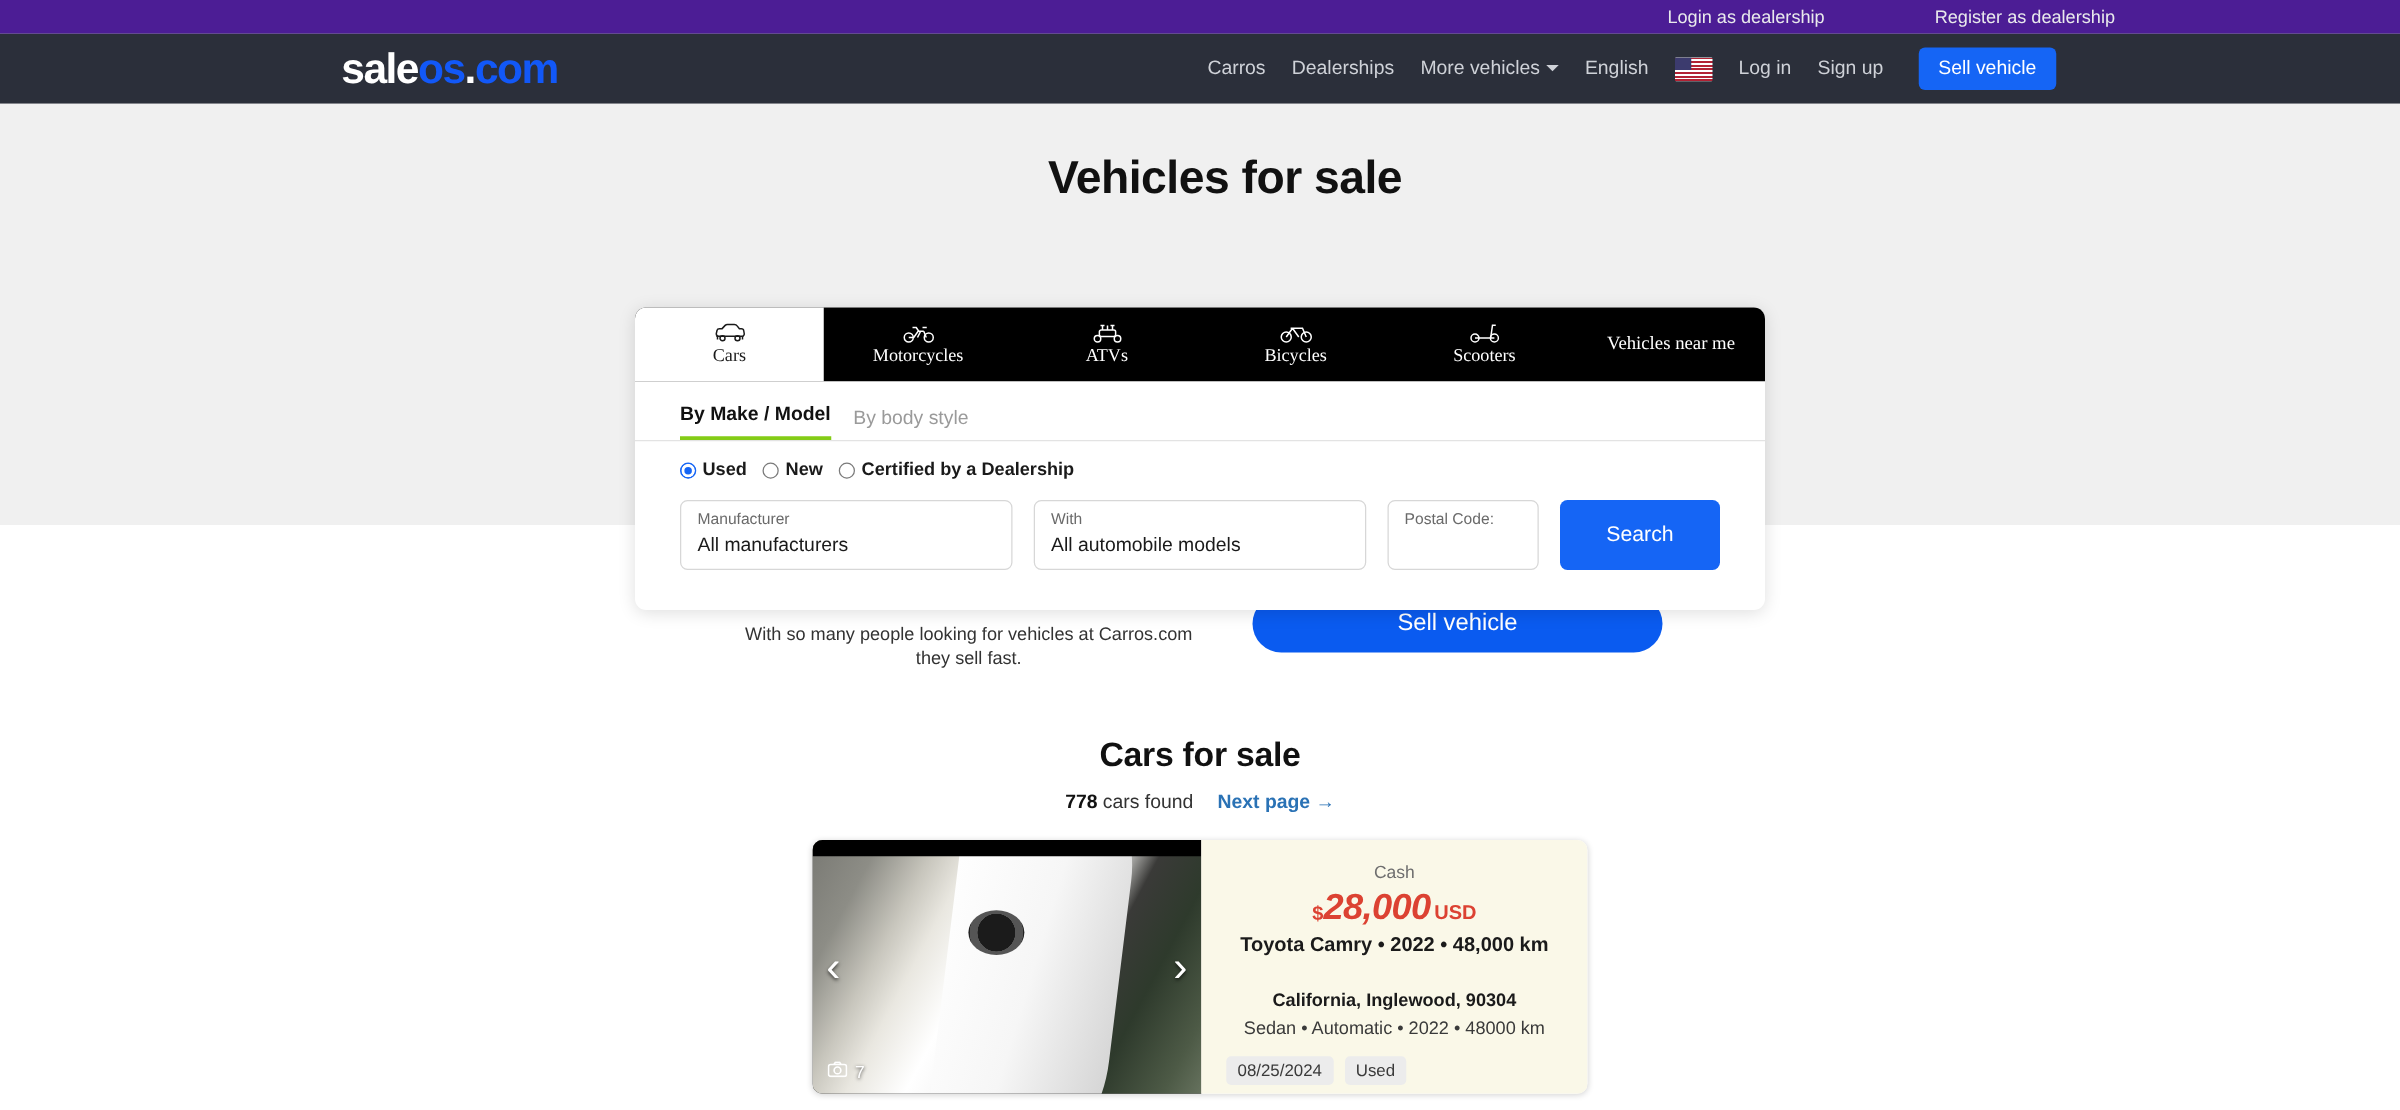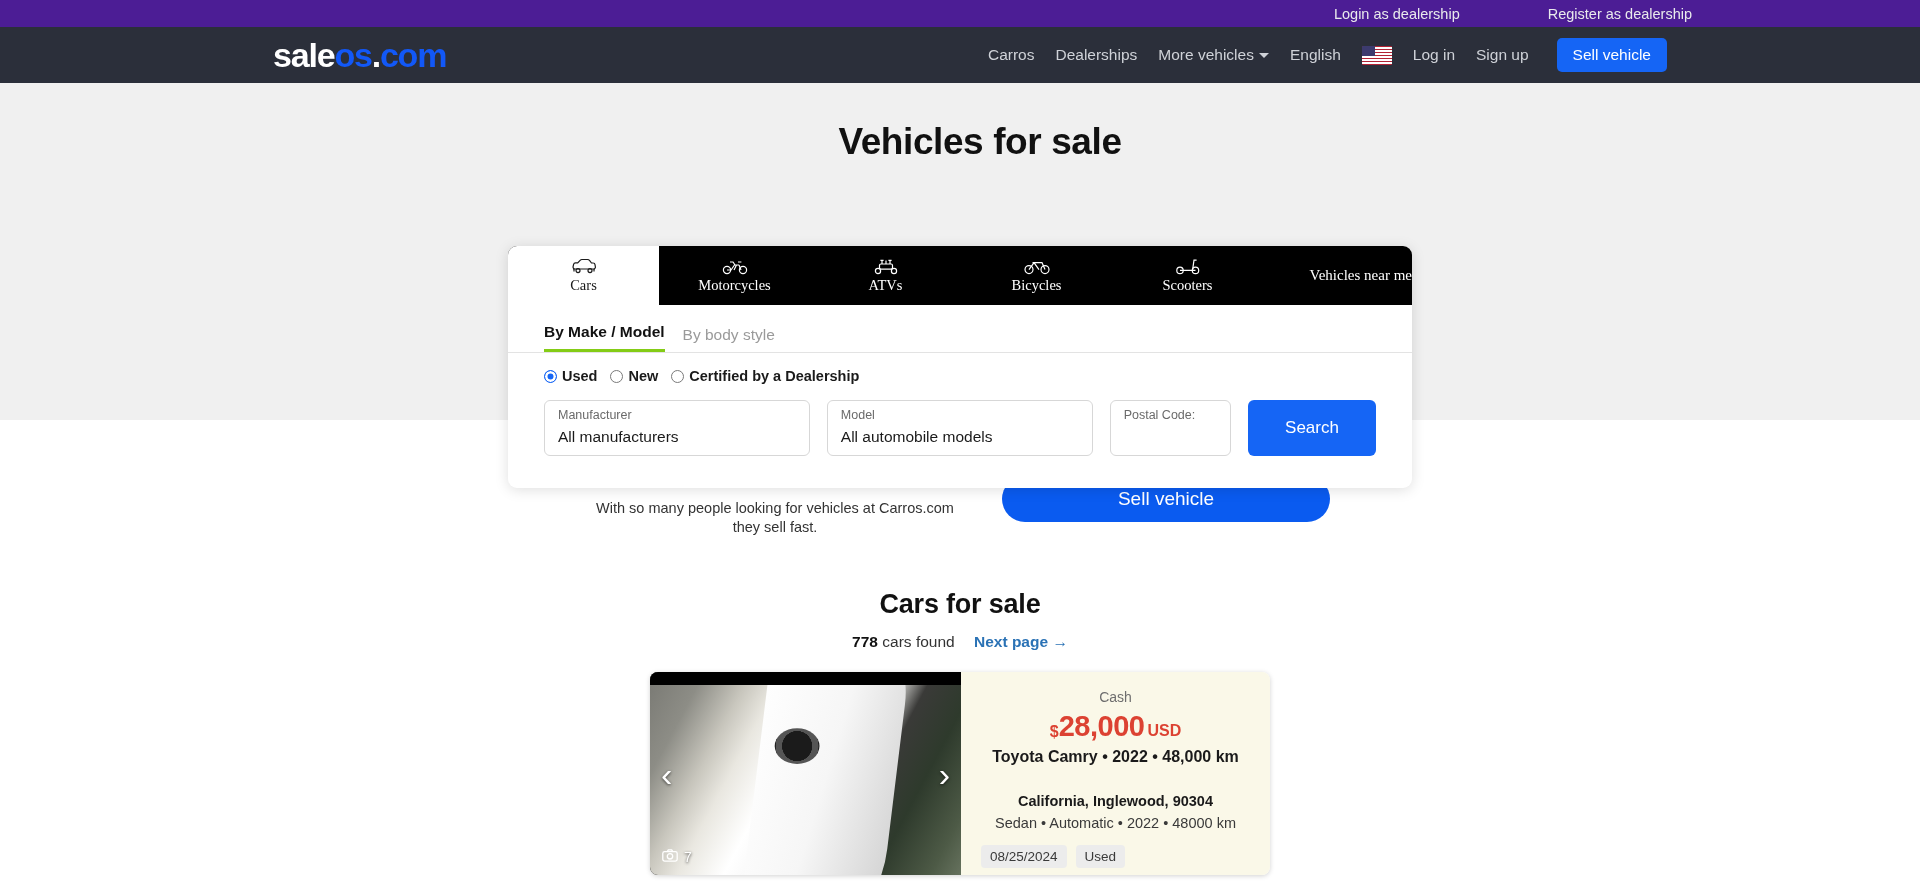--- a/index.html
+++ b/index.html
@@ -45,21 +45,21 @@
     font-weight: 700;
     letter-spacing: -1.2px;
     line-height: 1;
     white-space: nowrap;
   }
   .logo .w { color: #ffffff; }
   .logo .b { color: #1258f7; }
 
   .nav-right {
     position: absolute;
-    right: 253px;
+    right: 275px;
     top: 50%;
     transform: translateY(-50%);
     display: flex;
     align-items: center;
     gap: 21px;
     white-space: nowrap;
   }
   .nav-right a {
     color: #cfd2d8;
     font-size: 15.5px;
@@ -153,21 +153,21 @@
     border-top-left-radius: 9px;
   }
   .veh-tab .lbl { font-size: 14.5px; }
   .veh-tab svg { display: block; }
   .near-me {
     margin-left: auto;
     display: flex;
     align-items: center;
     color: #ffffff;
     font-size: 15px;
-    padding-right: 0;
+    padding-right: 24px;
     padding-left: 18px;
     cursor: pointer;
     white-space: nowrap;
   }
 
   .sub-tabs {
     display: flex;
     align-items: flex-end;
     gap: 18px;
     padding: 14px 36px 0 36px;
@@ -396,21 +396,21 @@
     position: relative;
   }
   .card.cream .card-info { background: #faf8e8; }
   .pay-type { font-size: 14px; color: #6e6e6e; }
   .price {
     margin-top: 5px;
     color: #dc4232;
     white-space: nowrap;
   }
   .price .cur { font-size: 16px; font-weight: 700; vertical-align: -1px; }
-  .price .amt { font-size: 29px; font-weight: 700; letter-spacing: -0.5px; }
+  .price .amt { font-size: 29px; font-weight: 700; letter-spacing: -0.5px; font-style: italic; }
   .price .usd { font-size: 16px; font-weight: 700; margin-left: 3px; }
   .title-line {
     margin-top: 5px;
     font-size: 16px;
     font-weight: 700;
     color: #1a1a1a;
   }
   .loc-line {
     margin-top: 27px;
     font-size: 14.5px;
@@ -545,21 +545,21 @@
         <span class="ctxt">Certified by a Dealership</span>
       </label>
     </div>
 
     <div class="fields">
       <div class="field manufacturer">
         <span class="flabel">Manufacturer</span>
         <span class="fvalue">All manufacturers</span>
       </div>
       <div class="field model">
-        <span class="flabel">Model</span>
+        <span class="flabel">With</span>
         <span class="fvalue">All automobile models</span>
       </div>
       <div class="field postal">
         <span class="flabel">Postal Code:</span>
         <span class="fvalue"></span>
       </div>
       <button class="btn-search">Search</button>
     </div>
   </div>
 </div>

